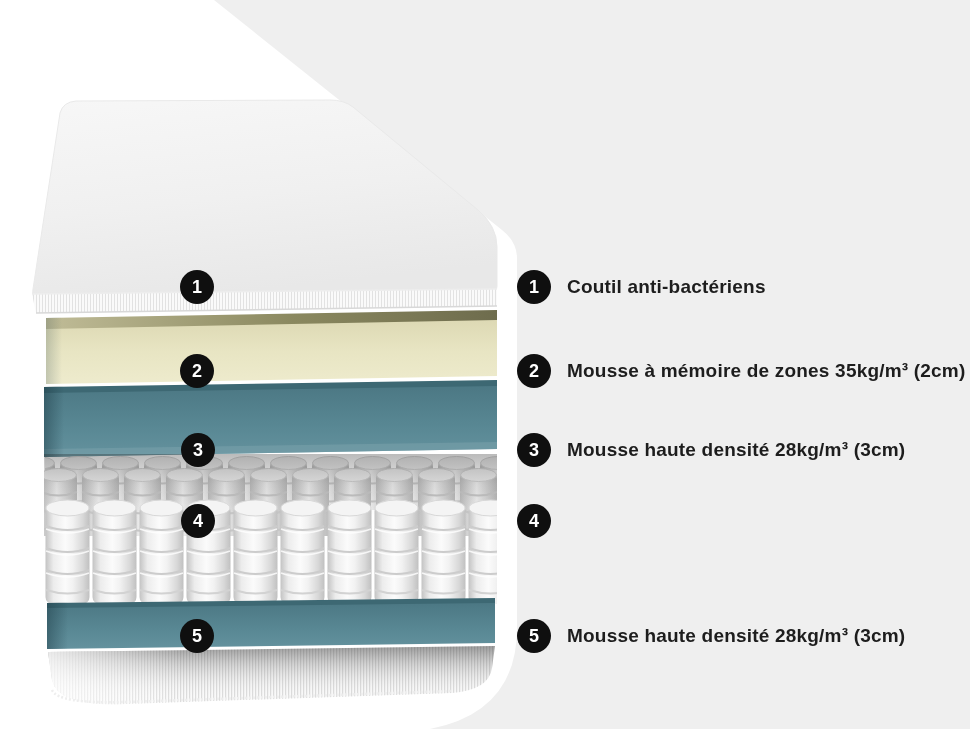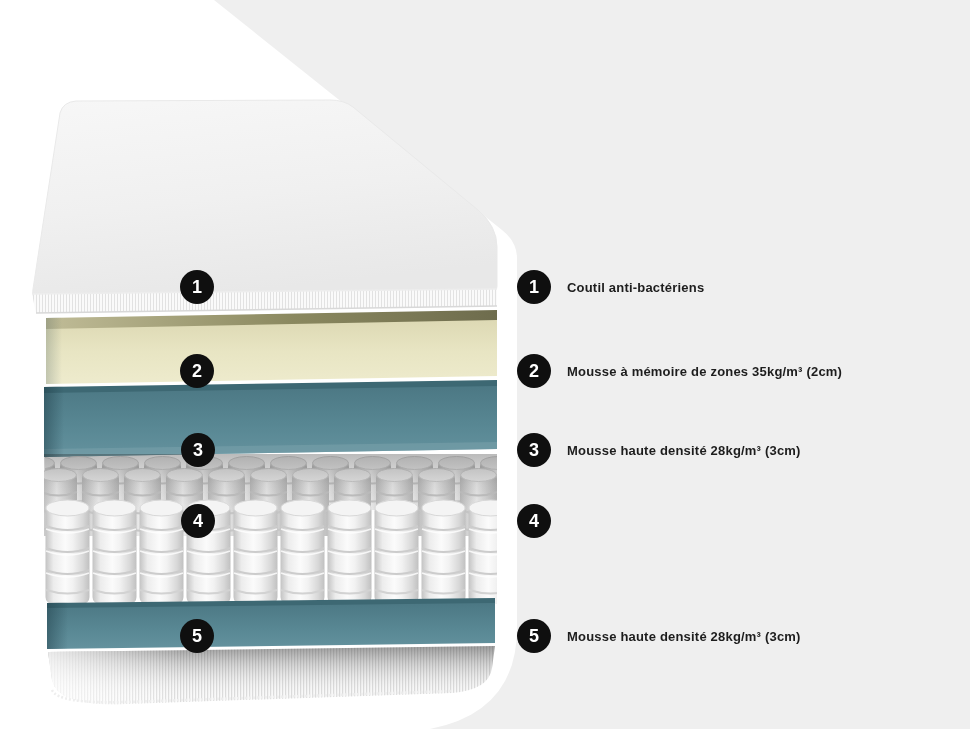--- a/index.html
+++ b/index.html
@@ -48,21 +48,21 @@
     color: #ffffff;
     display: flex;
     align-items: center;
     justify-content: center;
     font-size: 18px;
     font-weight: bold;
     flex: 0 0 auto;
     line-height: 1;
   }
   .legend-label {
-    font-size: 13px;
+    font-size: 19px;
     font-weight: 600;
     letter-spacing: 0.2px;
     color: #1d1d1d;
     white-space: nowrap;
   }
 </style>
 </head>
 <body>
 
 <div class="stage">

